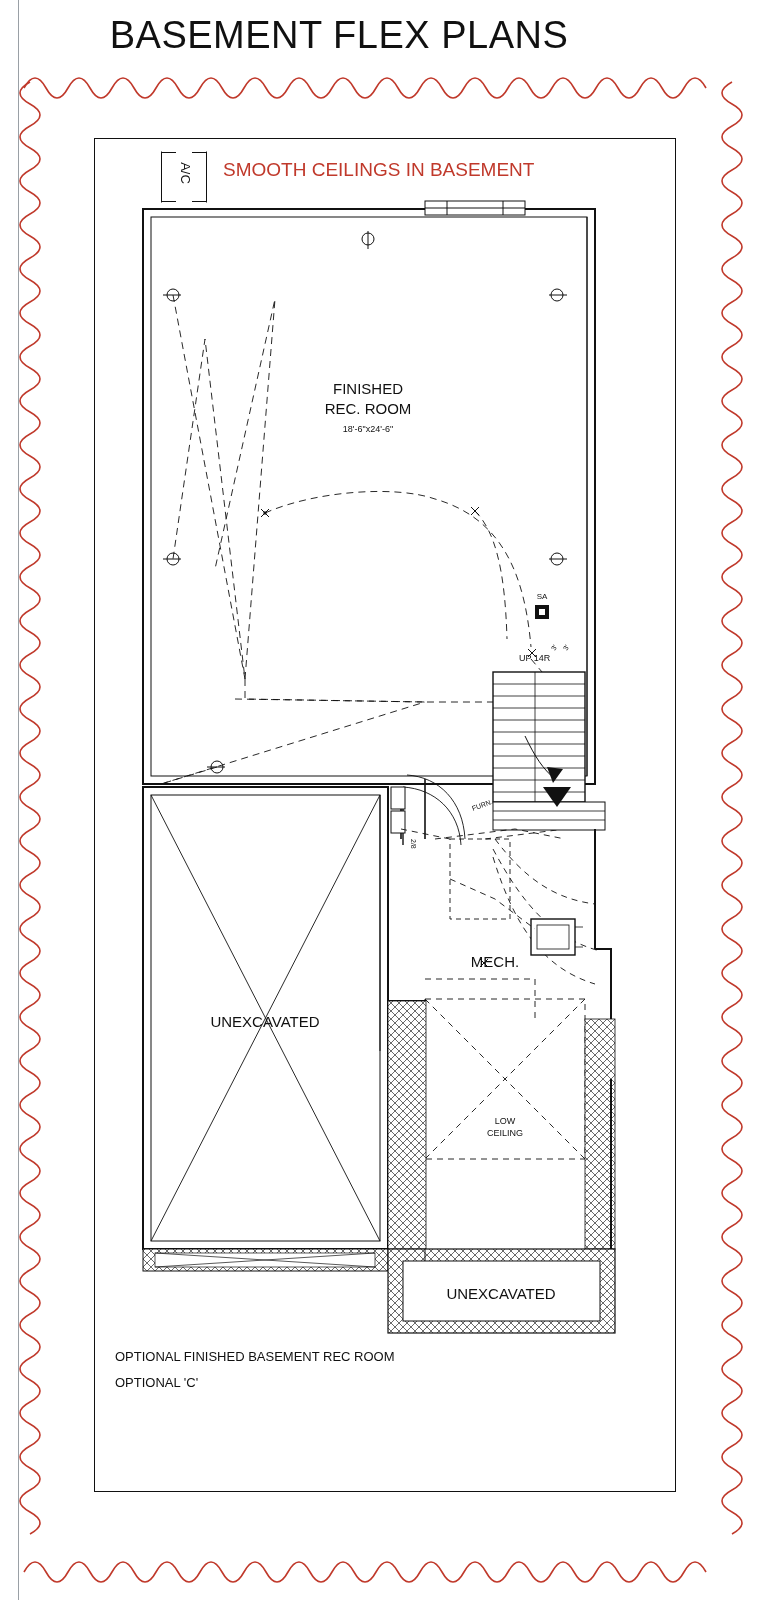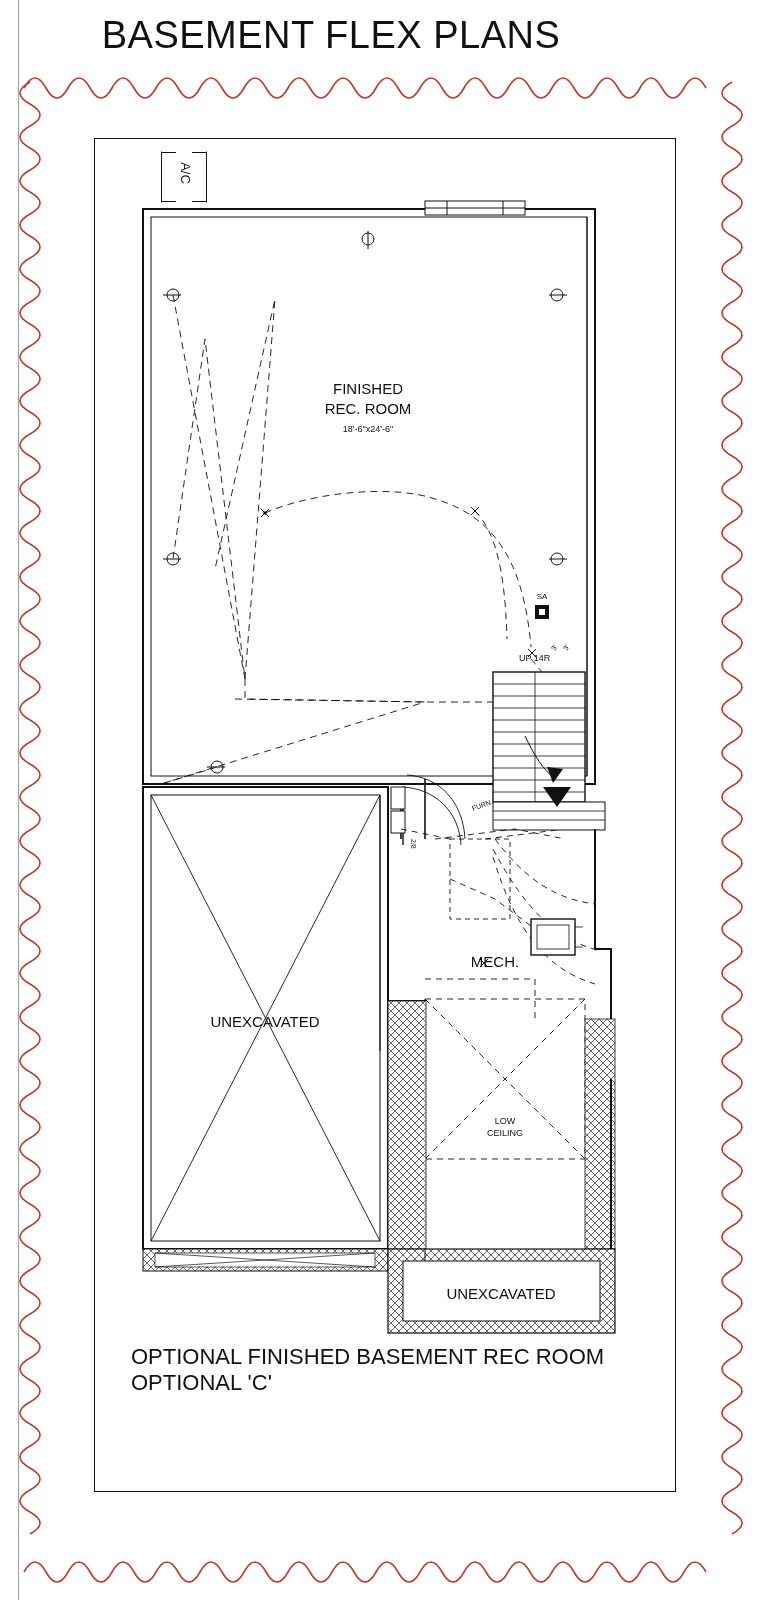--- a/index.html
+++ b/index.html
@@ -23,21 +23,21 @@
   .sheet-edge {
     position: absolute;
     left: 18px;
     top: 0;
     width: 1px;
     height: 1600px;
     background: #9aa0a6;
   }
   .title {
     position: absolute;
-    left: 0;
+    left: 8px;
     top: 14px;
     width: 662px;
     text-align: center;
     font-size: 38px;
     letter-spacing: 0.5px;
     color: #111;
     font-weight: 400;
   }
   
   .scallop {
@@ -100,23 +100,23 @@
   .note-smooth {
     position: absolute;
     left: 128px;
     top: 20px;
     font-size: 19px;
     color: #c0392b;
     white-space: nowrap;
   }
   .caption {
     position: absolute;
-    left: 36px;
+    left: 20px;
     top: 1205px;
-    font-size: 22px;
+    font-size: 13px;
     color: #111;
     line-height: 26px;
   }
   svg { display: block; }
 </style>
 </head>
 <body>
 
 <div class="page">
 
@@ -138,20 +138,21 @@
   </svg>
 
   <div class="drawing-frame">
 
     <div class="ac-box">
         <i></i>
         <u></u>
       </div>
     <div class="ac-text">A/C</div>
 
+    <div class="note-smooth">SMOOTH CEILINGS IN BASEMENT</div>
 
     <svg width="580" height="1352" viewBox="0 0 580 1352">
       <defs>
         <pattern id="hatch" width="8" height="8" patternUnits="userSpaceOnUse">
           <rect width="8" height="8" fill="#ffffff"></rect>
           <path d="M0,0 l8,8 M8,0 l-8,8" stroke="#6b6b6b" stroke-width="1"></path>
         </pattern>
       </defs>
 
       <g stroke="#111" fill="none" stroke-width="1">

